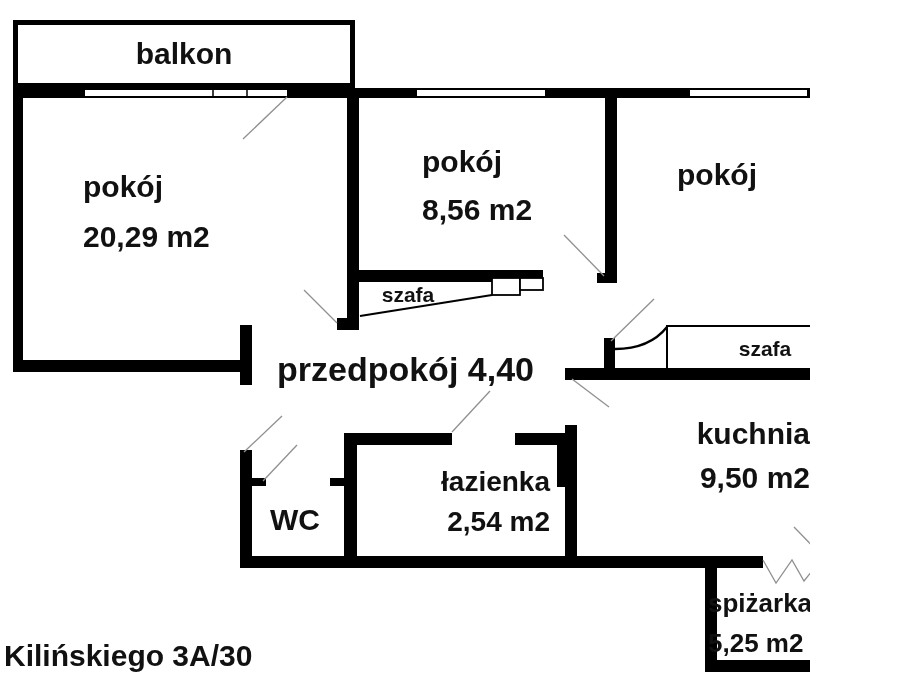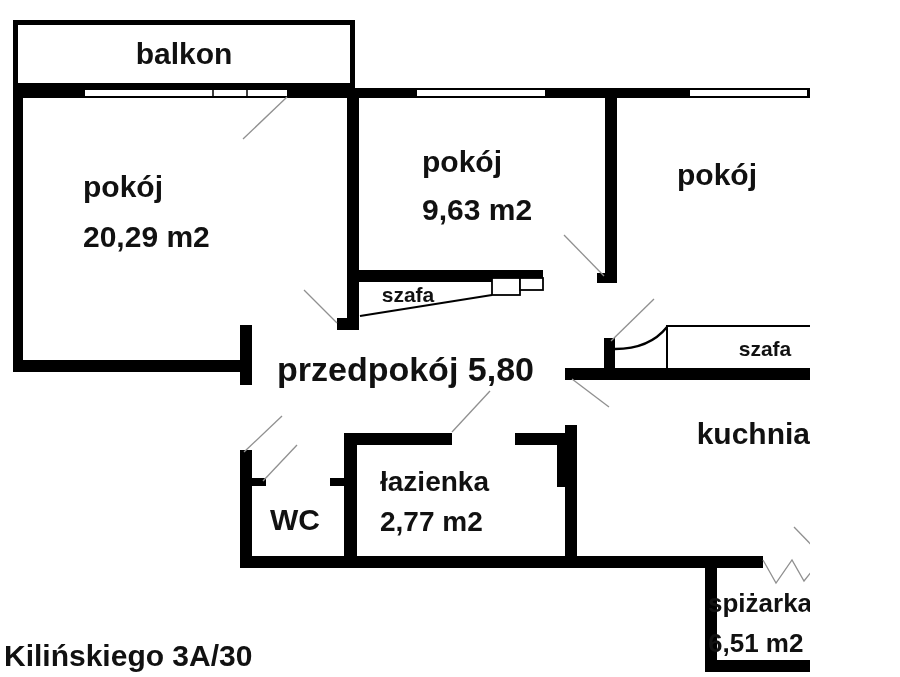--- a/index.html
+++ b/index.html
@@ -84,35 +84,36 @@
     <line x1="794" y1="527" x2="823" y2="557" class="swing" stroke-width="1.3" stroke="#909090"></line>
     <polyline points="763,560 776,583 792,560 804,581 820,561" fill="none" class="swing" stroke-width="1.3" stroke="#909090"></polyline>
   </svg>
 
   <div class="lbl" style="left:83px;top:162px;font-size:30px;line-height:50px;">
     <span class="ln">pokój</span>
     <span class="ln">20,29 m2</span>
   </div>
   <div class="lbl" style="left:422px;top:138px;font-size:30px;line-height:48px;">
     <span class="ln">pokój</span>
-    <span class="ln">9,63 m2</span>
+    <span class="ln">8,56 m2</span>
   </div>
   <div class="lbl" style="left:677px;top:151px;font-size:30px;line-height:47px;">
     <span class="ln">pokój</span>
   </div>
-  <div class="lbl" style="left:277px;top:350px;font-size:34px;">przedpokój 5,80</div>
+  <div class="lbl" style="left:277px;top:350px;font-size:34px;">przedpokój 4,40</div>
   <div class="lbl" style="left:270px;top:503px;font-size:30px;">WC</div>
-  <div class="lbl" style="left:380px;top:462px;width:170px;text-align:left;font-size:28px;line-height:40px;">
+  <div class="lbl" style="left:380px;top:462px;width:170px;text-align:right;font-size:28px;line-height:40px;">
     <span class="ln">łazienka</span>
-    <span class="ln">2,77 m2</span>
+    <span class="ln">2,54 m2</span>
   </div>
   <div class="lbl" style="left:645px;top:412px;width:165px;text-align:right;font-size:30px;line-height:44px;">
     <span class="ln">kuchnia</span>
+    <span class="ln">9,50 m2</span>
   </div>
   <div class="lbl" style="left:708px;top:583px;width:140px;font-size:26px;line-height:40px;">
     <span class="ln">spiżarka</span>
-    <span class="ln">6,51 m2</span>
+    <span class="ln">5,25 m2</span>
   </div>
   <div class="lbl" style="left:358px;top:283px;width:100px;text-align:center;font-size:21px;">szafa</div>
   <div class="lbl" style="left:690px;top:337px;width:150px;text-align:center;font-size:21px;">szafa</div>
 
   <div class="lbl" style="left:4px;top:639px;font-size:30px;">Kilińskiego 3A/30</div>
 </div>
 
 </body></html>

